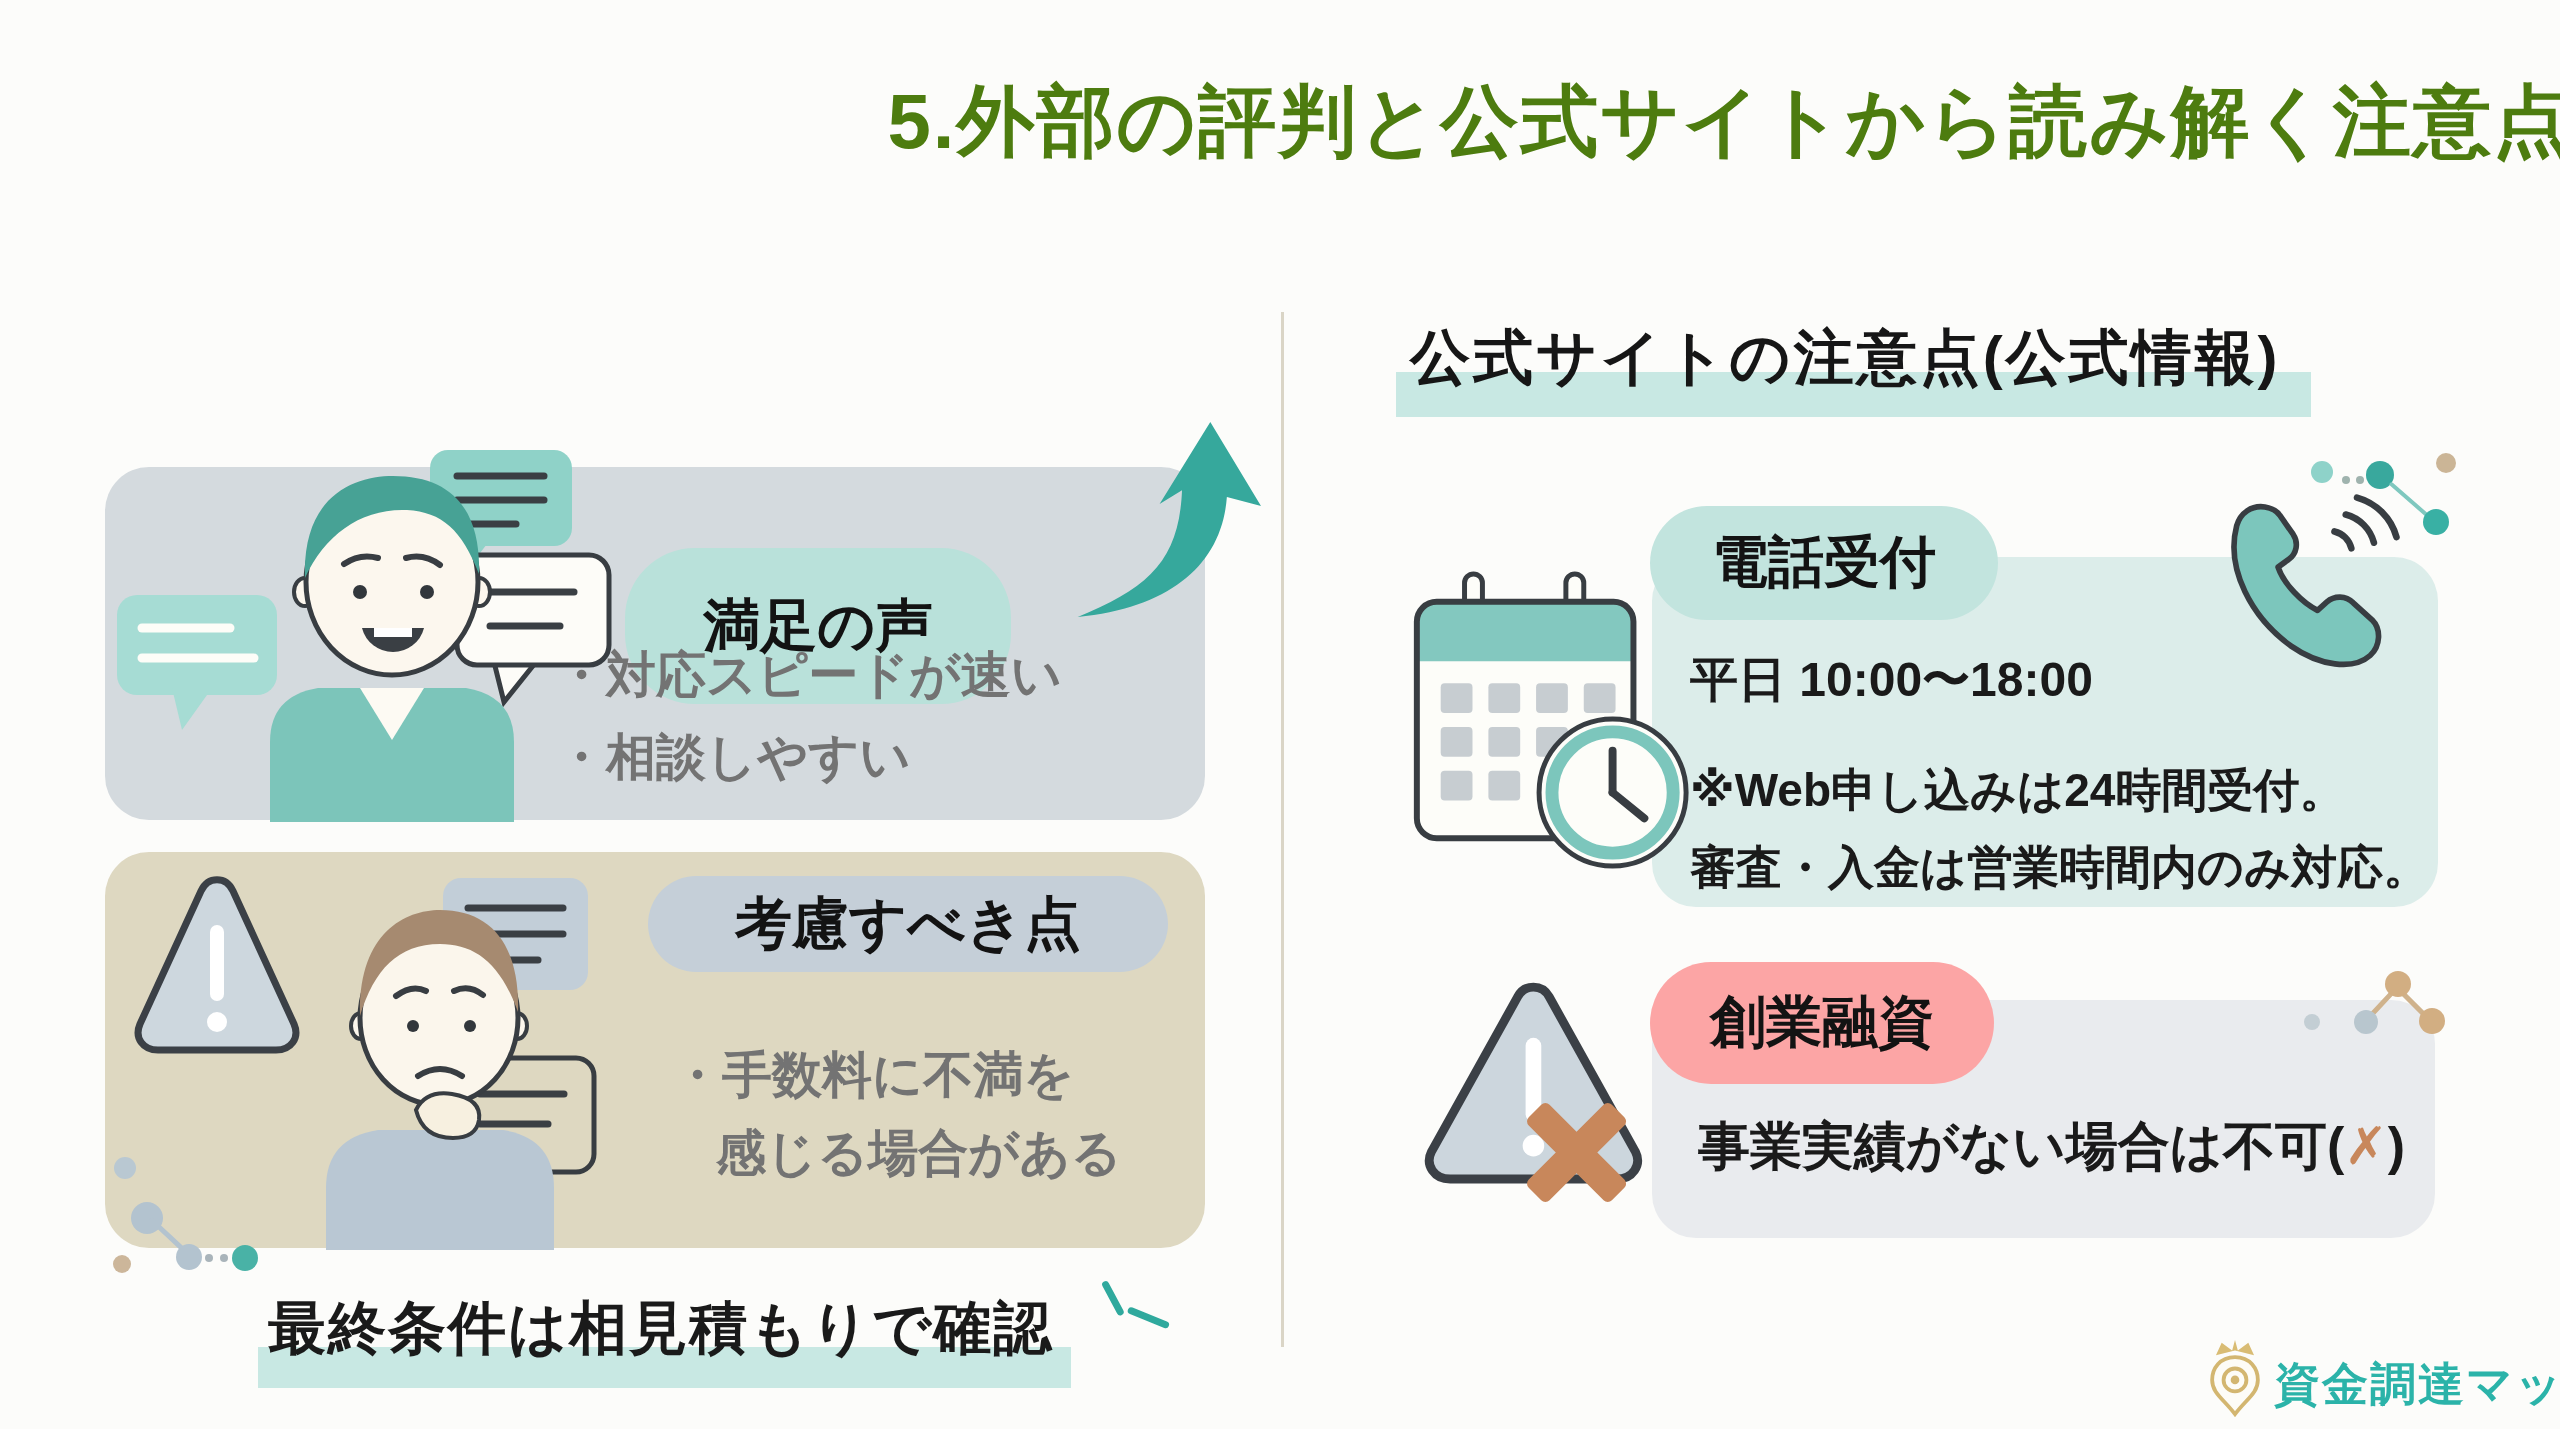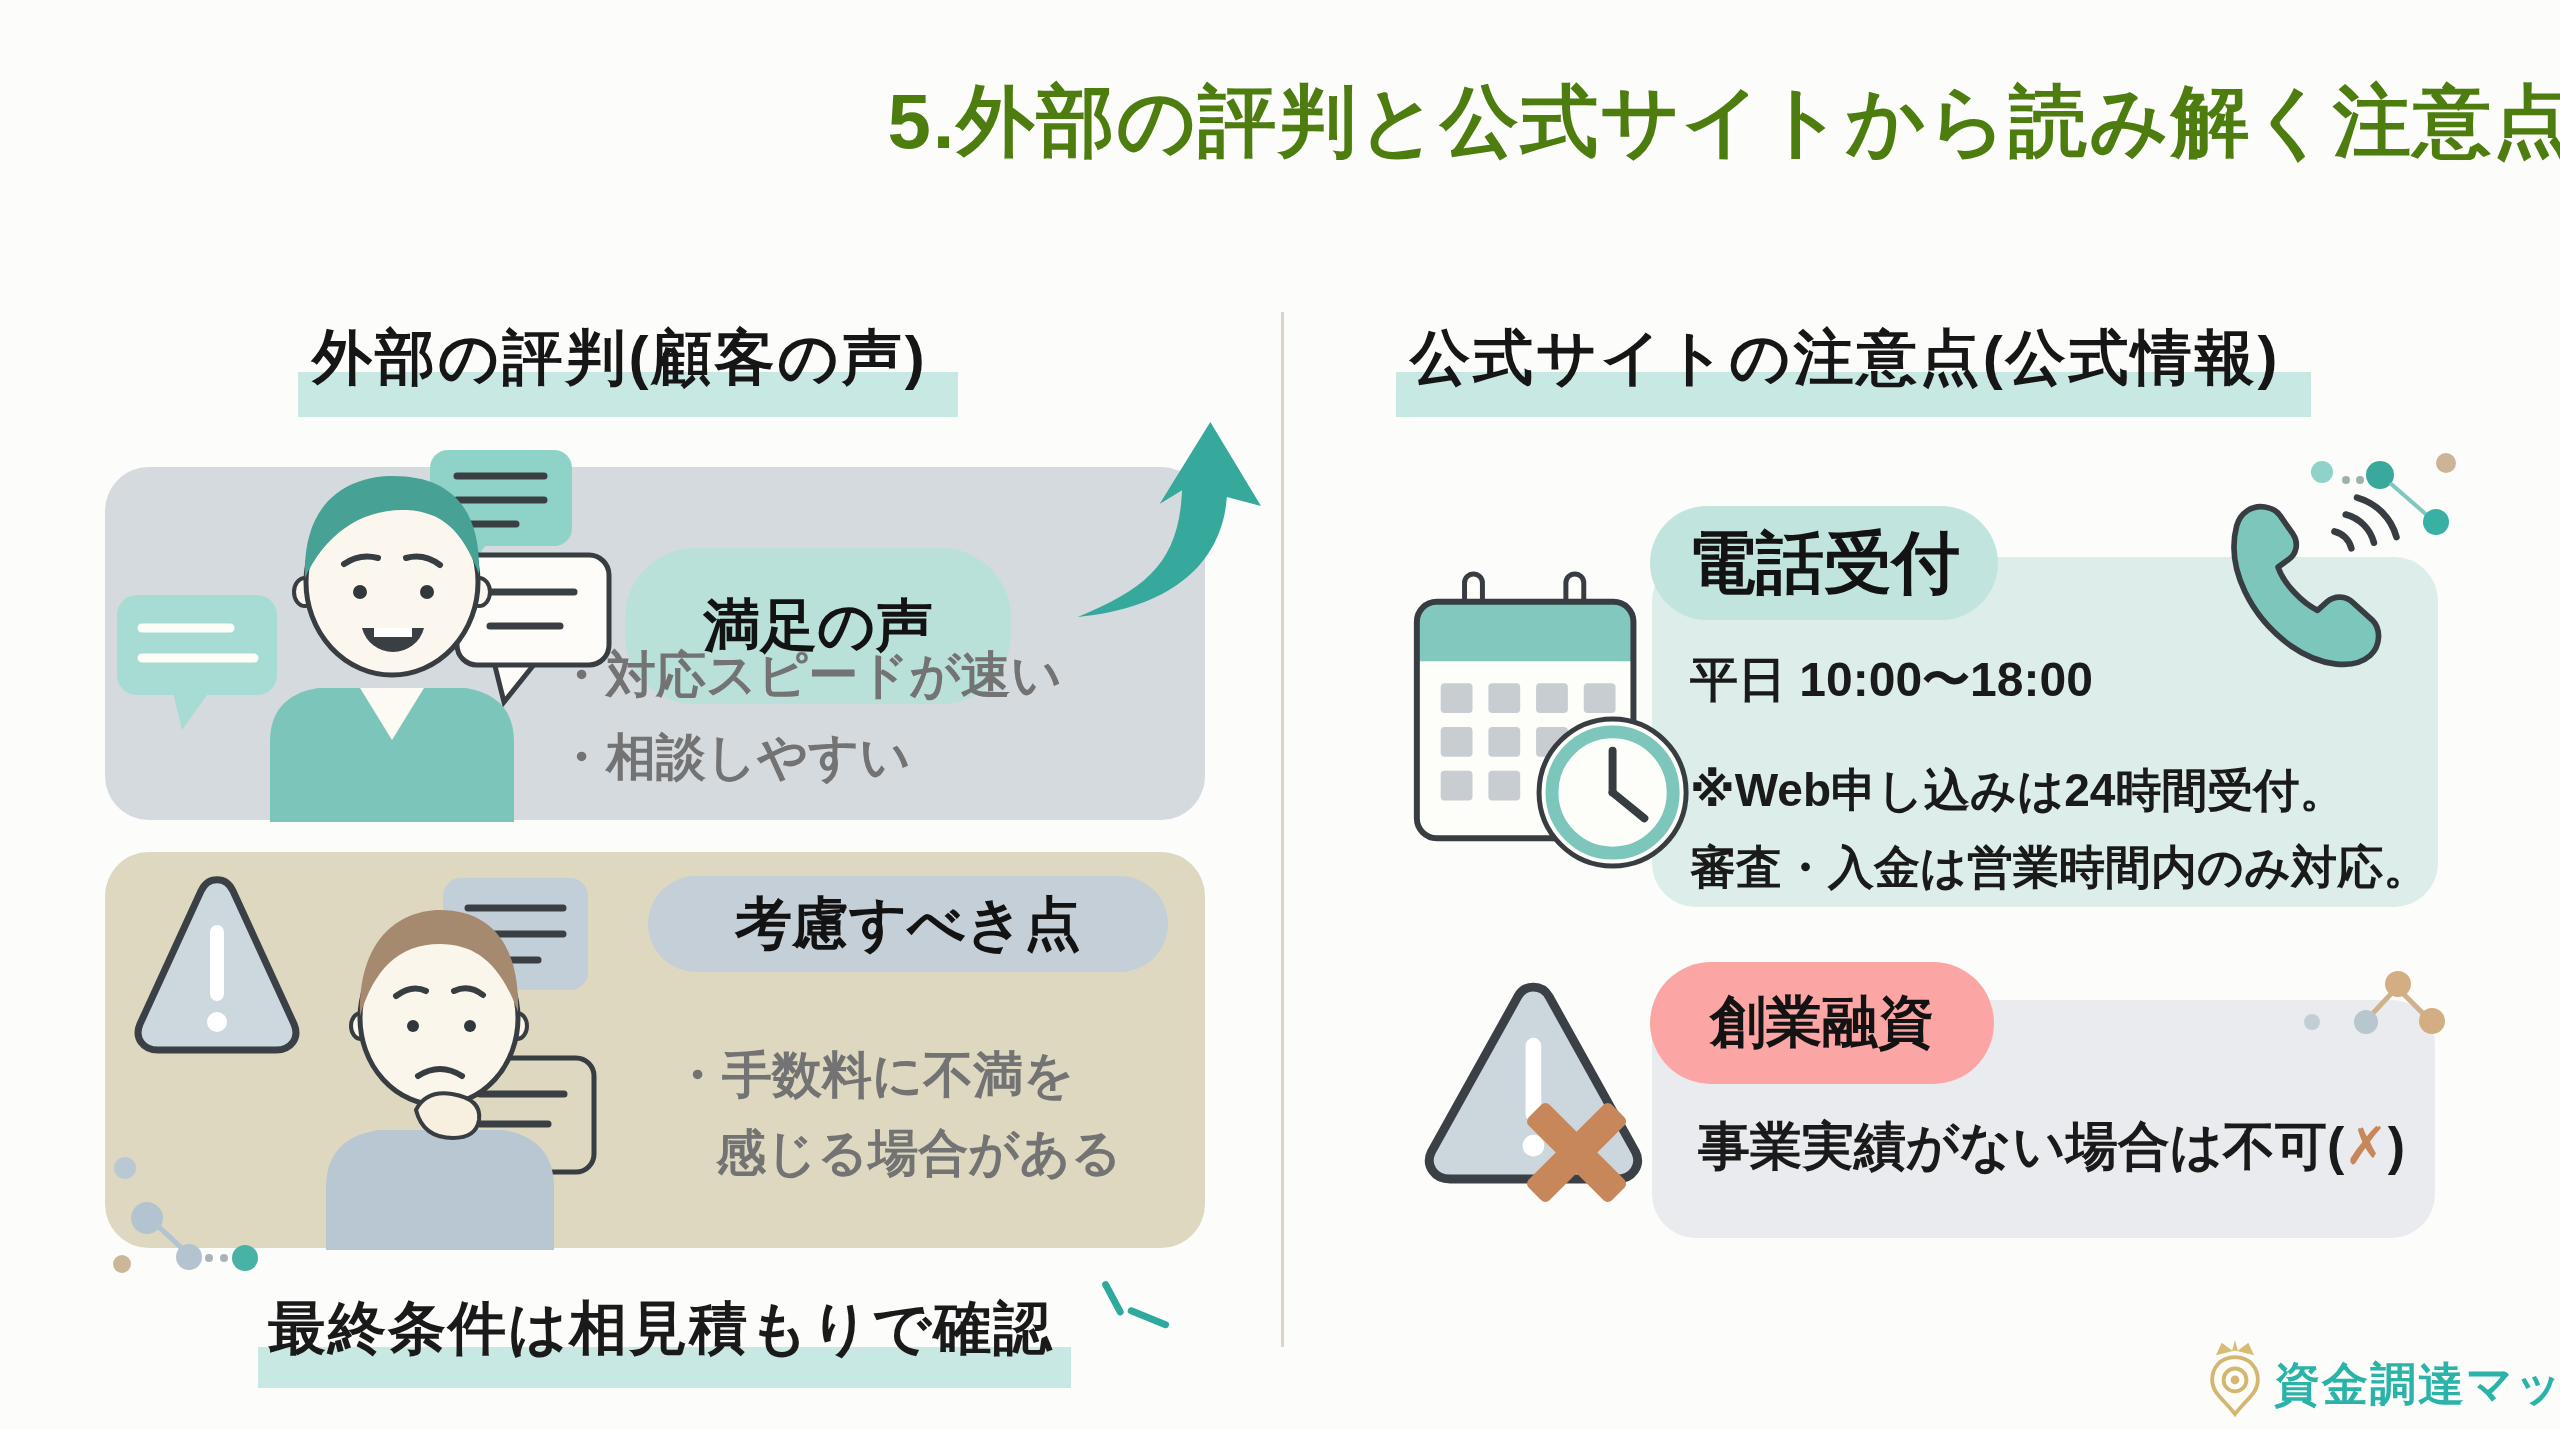--- a/index.html
+++ b/index.html
@@ -30,21 +30,21 @@
   .card-caution  { left: 105px; top: 852px; width: 1100px; height: 396px; background: #ded8c1; }
   .card-phone    { left: 1652px; top: 557px; width: 786px; height: 350px; background: #dcedea; }
   .card-loan     { left: 1652px; top: 1000px; width: 783px; height: 238px; background: #e9ebee; }
 
   .pill {
     position: absolute; display: flex; align-items: center; justify-content: center;
     font-weight: 900; color: #131313; border-radius: 70px; white-space: nowrap;
   }
   .pill-positive { left: 625px;  top: 548px; width: 386px; height: 156px; background: #b9e1da; font-size: 57px; text-align: right; }
   .pill-caution  { left: 648px;  top: 876px; width: 520px; height: 96px; background: #c5cfd8; font-size: 57px; }
-  .pill-phone    { left: 1650px; top: 506px; width: 348px; height: 114px; background: #c2e4de; font-size: 68px; }
+  .pill-phone    { left: 1650px; top: 506px; width: 348px; height: 114px; background: #c2e4de; font-size: 56px; }
   .pill-loan     { left: 1650px; top: 962px; width: 344px; height: 122px; background: #fca5a5; font-size: 56px; }
 
   .bullet-line { position: absolute; font-size: 50px; font-weight: 900; color: #737373; white-space: nowrap; }
 
   .hours-text { position: absolute; left: 1690px; top: 648px; font-size: 48px; font-weight: 900; white-space: nowrap; }
   .note-lines { position: absolute; left: 1690px; top: 752px; font-size: 46px; font-weight: 800; line-height: 1.68; white-space: nowrap; }
 
   .loan-text { position: absolute; left: 1698px; top: 1112px; font-size: 52px; font-weight: 900; white-space: nowrap; }
   .loan-text .cross { color: #c8875b; }
 
@@ -67,21 +67,20 @@
     color: #2bb3a9; white-space: nowrap;
   }
 </style>
 </head>
 <body>
 
 <div class="canvas">
 
   <div class="title">5.外部の評判と公式サイトから読み解く注意点</div>
 
-  <div class="section-header" style="left:298px; top:318px;">外部の評判(顧客の声)</div>
   <div class="section-header" style="left:1396px; top:318px;">公式サイトの注意点(公式情報)</div>
 
   <div class="divider"></div>
 
   <div class="card card-positive"></div>
 
   <svg class="abs" style="left:112px; top:450px;" width="560" height="372" viewBox="0 0 560 372">
     <g>
       <rect x="5" y="145" width="160" height="100" rx="20" fill="#a6dcd4"></rect>
       <path d="M60,238 L100,238 L70,280 Z" fill="#a6dcd4"></path>

